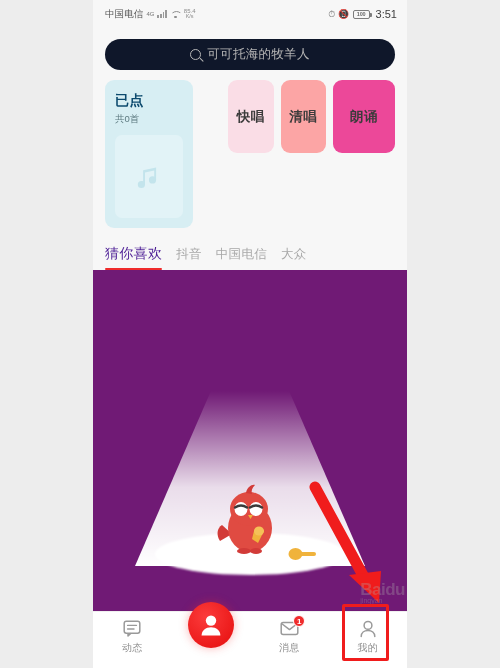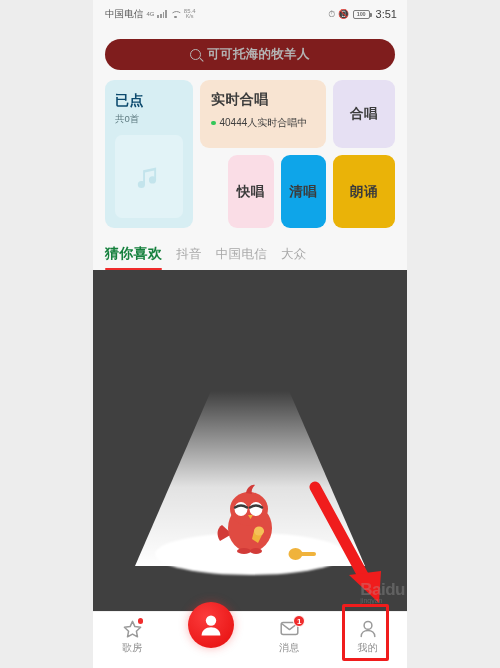--- a/index.html
+++ b/index.html
@@ -103,27 +103,26 @@
   }
   .clock { font-size: 11px; color: #3d3d3d; margin-left: 3px; }
 
   
   .search-wrap {
     padding: 11px 12px 10px 12px;
     background: #f7f7f7;
   }
   .searchbar {
     height: 31px;
-    background: #7f1d1d;
+    background: #0f172a;
     border-radius: 16px;
     display: flex;
     align-items: center;
     justify-content: center;
     gap: 6px;
-    font-weight: bold;
   }
   .search-icon {
     width: 11px; height: 11px;
     border: 1.4px solid #b6b6b6;
     border-radius: 50%;
     position: relative;
     flex: 0 0 auto;
   }
   .search-icon::after {
     content: "";
@@ -184,56 +183,56 @@
   .live-dot { width: 4.5px; height: 4.5px; border-radius: 50%; background: #34c759; flex: 0 0 auto; }
   .card-live .t2 { font-size: 10px; color: #3e3e3e; }
 
   .card-sm {
     flex: 1;
     display: flex; align-items: center; justify-content: center;
     font-size: 13.5px; font-weight: 700; color: #3b3b3b; letter-spacing: .5px;
   }
   .c-hechang { background: #e6e0f3; width: 62px; flex: 0 0 62px; }
   .c-kuai { background: #fadde6; }
-  .c-qing { background: #0ea5e9; }
-  .c-lang { background: #eab308; width: 62px; flex: 0 0 62px; text-align: right; }
+  .c-qing { background: #fca5a5; }
+  .c-lang { background: #ec4899; width: 62px; flex: 0 0 62px; text-align: right; }
 
   
   .tabs {
     display: flex;
     align-items: flex-end;
     gap: 14px;
     padding: 17px 12px 0 12px;
   }
   .tab {
     position: relative;
     padding-bottom: 7px;
     font-size: 12.5px;
     color: #a8a8a8;
     letter-spacing: .3px;
   }
   .tab.active {
-    color: #15803d;
-    font-weight: 700;
+    color: #4c1d95;
+    font-weight: 400;
     font-size: 14px;
   }
   .tab.active::after {
     content: "";
     position: absolute;
     left: 0; right: 0; bottom: 0;
     height: 2.5px;
     background: #ef2b2b;
     border-radius: 2px;
   }
 
   
   .content {
     position: relative;
     flex: 1;
-    background: #404040;
+    background: #701a75;
     overflow: hidden;
   }
   .spotlight {
     position: absolute;
     left: 50%;
     transform: translateX(-50%);
     bottom: 45px;
     width: 230px;
     height: 175px;
     background: linear-gradient(to bottom, rgba(255,255,255,0) 0%, rgba(255,255,255,.85) 55%, #ffffff 100%);
@@ -384,30 +383,20 @@
         <div class="t1">已点</div>
         <div class="t2">共0首</div>
         <div class="note-tile">
           <svg width="36" height="36" viewBox="0 0 36 36" aria-hidden="true">
             <path d="M14 25.5a3.6 3.6 0 1 1-3.6-3.6c.6 0 1.2.14 1.7.4V11.2l13-2.6v12.3a3.6 3.6 0 1 1-3.6-3.6c.6 0 1.2.14 1.7.4v-6.1l-9.2 1.9V25.5z" fill="#c3e4ec"></path>
           </svg>
         </div>
       </div>
 
       <div class="cards-right">
-        <div class="row-top">
-          <div class="card card-live">
-            <div class="t1">实时合唱</div>
-            <div class="live-row">
-              <span class="live-dot"></span>
-              <span class="t2">40444人实时合唱中</span>
-            </div>
-          </div>
-          <div class="card card-sm c-hechang">合唱</div>
-        </div>
         <div class="row-bot">
           <div class="card card-sm c-kuai">快唱</div>
           <div class="card card-sm c-qing">清唱</div>
           <div class="card card-sm c-lang">朗诵</div>
         </div>
       </div>
     </div>
 
     <div class="tabs">
       <div class="tab active">猜你喜欢</div>
@@ -461,30 +450,32 @@
       </div>
 
       <div class="watermark">
         <span>Baidu</span>
         <small>jingyan</small>
       </div>
     </div>
 
     <div class="bottomnav">
 
-
       <div class="nav-item">
         <span class="nav-ico">
-          <svg width="19" height="18" viewBox="0 0 19 18" aria-hidden="true">
-            <path d="M9.5 1.4 L11.9 6.6 L17.6 7.3 L13.4 11.2 L14.5 16.8 L9.5 14.1 L4.5 16.8 L5.6 11.2 L1.4 7.3 L7.1 6.6 Z" fill="none" stroke="#9a9a9a" stroke-width="1.5" stroke-linejoin="round"></path>
+          <svg width="18" height="17" viewBox="0 0 18 17" aria-hidden="true">
+            <rect x="1.2" y="1.2" width="15.6" height="12" rx="2.2" fill="none" stroke="#9a9a9a" stroke-width="1.5"></rect>
+            <path d="M5 13.2 L5 16 L8 13.2" fill="none" stroke="#9a9a9a" stroke-width="1.5" stroke-linejoin="round"></path>
+            <line x1="4.6" y1="5.4" x2="13.4" y2="5.4" stroke="#9a9a9a" stroke-width="1.4" stroke-linecap="round"></line>
+            <line x1="4.6" y1="9" x2="11" y2="9" stroke="#9a9a9a" stroke-width="1.4" stroke-linecap="round"></line>
           </svg>
-          <span class="dot-red"></span>
         </span>
-        <span class="nav-label">歌房</span>
-      </div>
+        <span class="nav-label">动态</span>
+      </div>
+
 
       <div class="nav-center">
         <div class="center-btn">
           <svg width="26" height="26" viewBox="0 0 26 26" aria-hidden="true">
             <circle cx="13" cy="8.6" r="5.2" fill="#ffffff"></circle>
             <path d="M3.6 23.5c0-5.2 4.2-8.3 9.4-8.3s9.4 3.1 9.4 8.3z" fill="#ffffff"></path>
           </svg>
         </div>
       </div>
 

